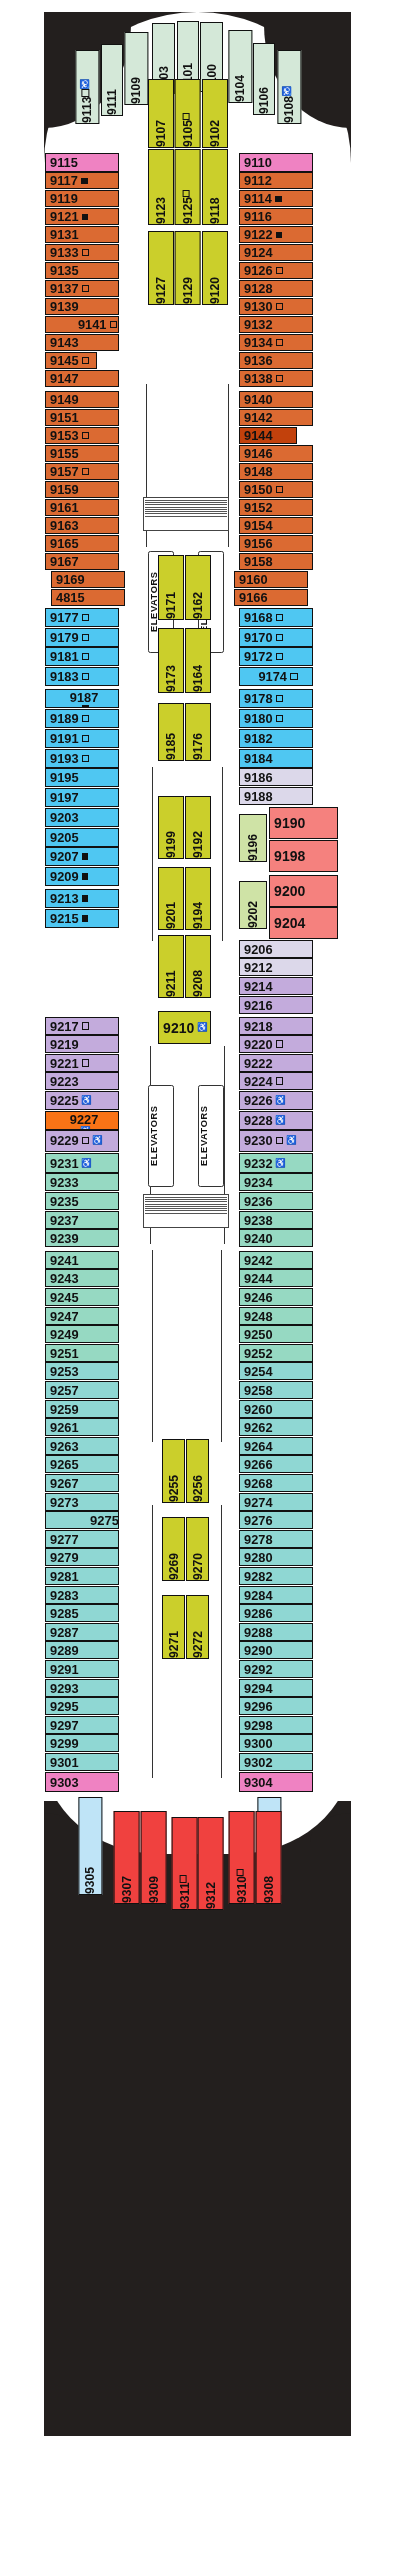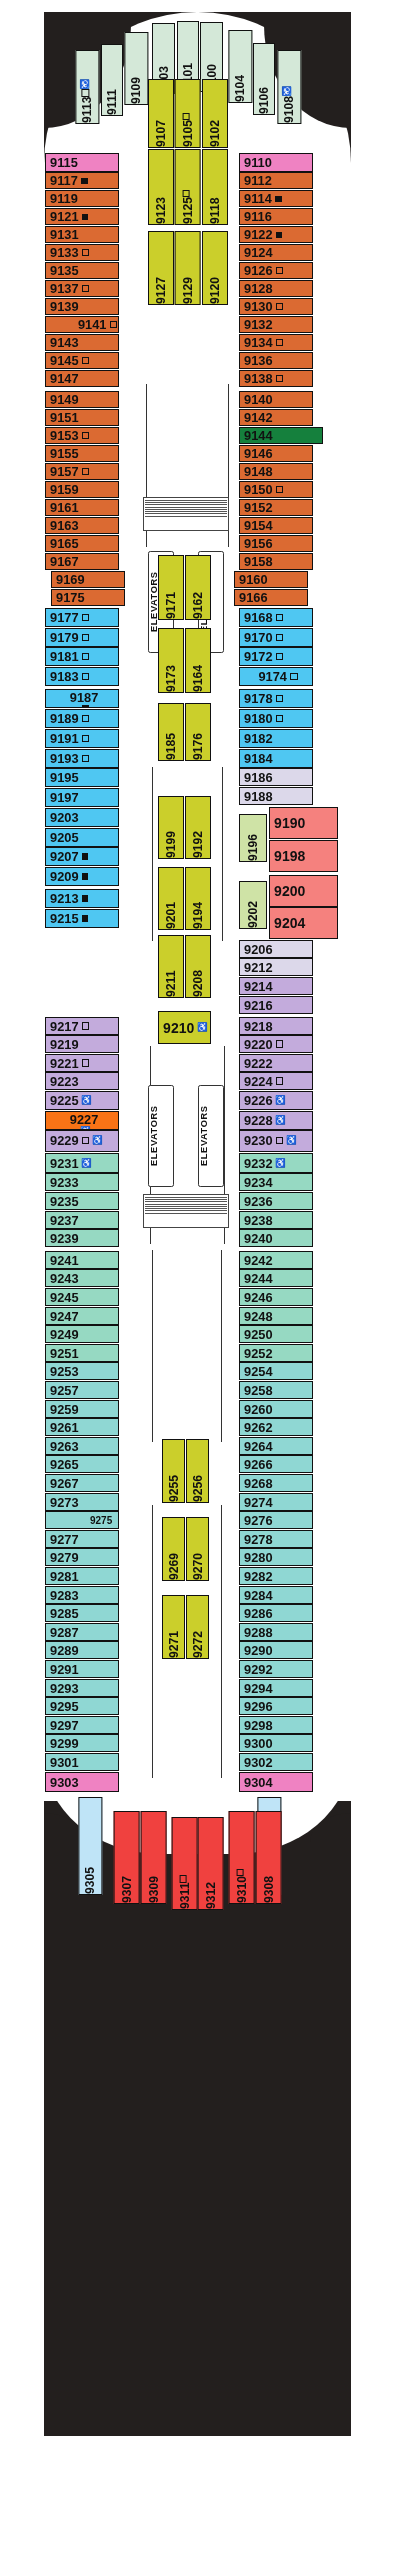--- a/index.html
+++ b/index.html
@@ -181,21 +181,21 @@
       <div class="cab L" style="left: 45px; top: 298px; width: 74px; height: 17.4px; background: rgb(219, 106, 50); font-size: 12.8px;">
         <span class="n">9139</span>
       </div>
       <div class="cab L" style="left: 45px; top: 316px; width: 74px; height: 17.4px; background: rgb(219, 106, 50); font-size: 12.8px; padding-left: 32px;">
         <span class="n">9141</span>
         <span class="icon-sq"></span>
       </div>
       <div class="cab L" style="left: 45px; top: 334px; width: 74px; height: 17.4px; background: rgb(219, 106, 50); font-size: 12.8px;">
         <span class="n">9143</span>
       </div>
-      <div class="cab L" style="left: 45px; top: 352px; width: 74px; height: 17.4px; background: rgb(219, 106, 50); font-size: 12.8px;">
+      <div class="cab L" style="left: 45px; top: 352px; width: 52px; height: 17.4px; background: rgb(219, 106, 50); font-size: 12.8px;">
         <span class="n">9145</span>
         <span class="icon-sq"></span>
       </div>
       <div class="cab L" style="left: 45px; top: 370px; width: 74px; height: 17.4px; background: rgb(219, 106, 50); font-size: 12.8px;">
         <span class="n">9147</span>
       </div>
       <div class="cab L" style="left: 45px; top: 391px; width: 74px; height: 17.4px; background: rgb(219, 106, 50); font-size: 12.8px;">
         <span class="n">9149</span>
       </div>
       <div class="cab L" style="left: 45px; top: 409px; width: 74px; height: 17.4px; background: rgb(219, 106, 50); font-size: 12.8px;">
@@ -224,21 +224,21 @@
       <div class="cab L" style="left: 45px; top: 535px; width: 74px; height: 17.4px; background: rgb(219, 106, 50); font-size: 12.8px;">
         <span class="n">9165</span>
       </div>
       <div class="cab L" style="left: 45px; top: 553px; width: 74px; height: 17.4px; background: rgb(219, 106, 50); font-size: 12.8px;">
         <span class="n">9167</span>
       </div>
       <div class="cab L" style="left: 51px; top: 571px; width: 74px; height: 17.4px; background: rgb(219, 106, 50); font-size: 12.8px;">
         <span class="n">9169</span>
       </div>
       <div class="cab L" style="left: 51px; top: 589px; width: 74px; height: 17.4px; background: rgb(219, 106, 50); font-size: 12.8px;">
-        <span class="n">9175</span>
+        <span class="n">4815</span>
       </div>
       <div class="cab L" style="left: 239px; top: 172px; width: 74px; height: 17.4px; background: rgb(219, 106, 50); font-size: 12.8px;">
         <span class="n">9112</span>
       </div>
       <div class="cab L" style="left: 239px; top: 190px; width: 74px; height: 17.4px; background: rgb(219, 106, 50); font-size: 12.8px;">
         <span class="n">9114</span>
         <span class="icon-sqf"></span>
       </div>
       <div class="cab L" style="left: 239px; top: 208px; width: 74px; height: 17.4px; background: rgb(219, 106, 50); font-size: 12.8px;">
         <span class="n">9116</span>
@@ -274,21 +274,21 @@
       <div class="cab L" style="left: 239px; top: 370px; width: 74px; height: 17.4px; background: rgb(219, 106, 50); font-size: 12.8px;">
         <span class="n">9138</span>
         <span class="icon-sq"></span>
       </div>
       <div class="cab L" style="left: 239px; top: 391px; width: 74px; height: 17.4px; background: rgb(219, 106, 50); font-size: 12.8px;">
         <span class="n">9140</span>
       </div>
       <div class="cab L" style="left: 239px; top: 409px; width: 74px; height: 17.4px; background: rgb(219, 106, 50); font-size: 12.8px;">
         <span class="n">9142</span>
       </div>
-      <div class="cab L" style="left: 239px; top: 427px; width: 84px; height: 17.4px; background: #15803d; font-size: 12.8px;">
+      <div class="cab L" style="left: 239px; top: 427px; width: 58px; height: 17.4px; background: #c2410c; font-size: 12.8px;">
         <span class="n">9144</span>
       </div>
       <div class="cab L" style="left: 239px; top: 445px; width: 74px; height: 17.4px; background: rgb(219, 106, 50); font-size: 12.8px;">
         <span class="n">9146</span>
       </div>
       <div class="cab L" style="left: 239px; top: 463px; width: 74px; height: 17.4px; background: rgb(219, 106, 50); font-size: 12.8px;">
         <span class="n">9148</span>
       </div>
       <div class="cab L" style="left: 239px; top: 481px; width: 74px; height: 17.4px; background: rgb(219, 106, 50); font-size: 12.8px;">
         <span class="n">9150</span>
@@ -626,21 +626,21 @@
       </div>
       <div class="cab L" style="left: 45px; top: 1455px; width: 74px; height: 18px; background: rgb(143, 215, 211); font-size: 12.8px;">
         <span class="n">9265</span>
       </div>
       <div class="cab L" style="left: 45px; top: 1474px; width: 74px; height: 18px; background: rgb(143, 215, 211); font-size: 12.8px;">
         <span class="n">9267</span>
       </div>
       <div class="cab L" style="left: 45px; top: 1493px; width: 74px; height: 18px; background: rgb(143, 215, 211); font-size: 12.8px;">
         <span class="n">9273</span>
       </div>
-      <div class="cab L" style="left: 45px; top: 1511px; width: 74px; height: 18px; background: rgb(143, 215, 211); font-size: 10px; padding-left: 44px;">
+      <div class="cab L" style="left: 45px; top: 1511px; width: 74px; height: 18px; background: rgb(143, 215, 211); font-size: 13px; padding-left: 44px;">
         <span class="n">9275</span>
       </div>
       <div class="cab L" style="left: 45px; top: 1530px; width: 74px; height: 18px; background: rgb(143, 215, 211); font-size: 12.8px;">
         <span class="n">9277</span>
       </div>
       <div class="cab L" style="left: 45px; top: 1548px; width: 74px; height: 18px; background: rgb(143, 215, 211); font-size: 12.8px;">
         <span class="n">9279</span>
       </div>
       <div class="cab L" style="left: 45px; top: 1567px; width: 74px; height: 18px; background: rgb(143, 215, 211); font-size: 12.8px;">
         <span class="n">9281</span>

